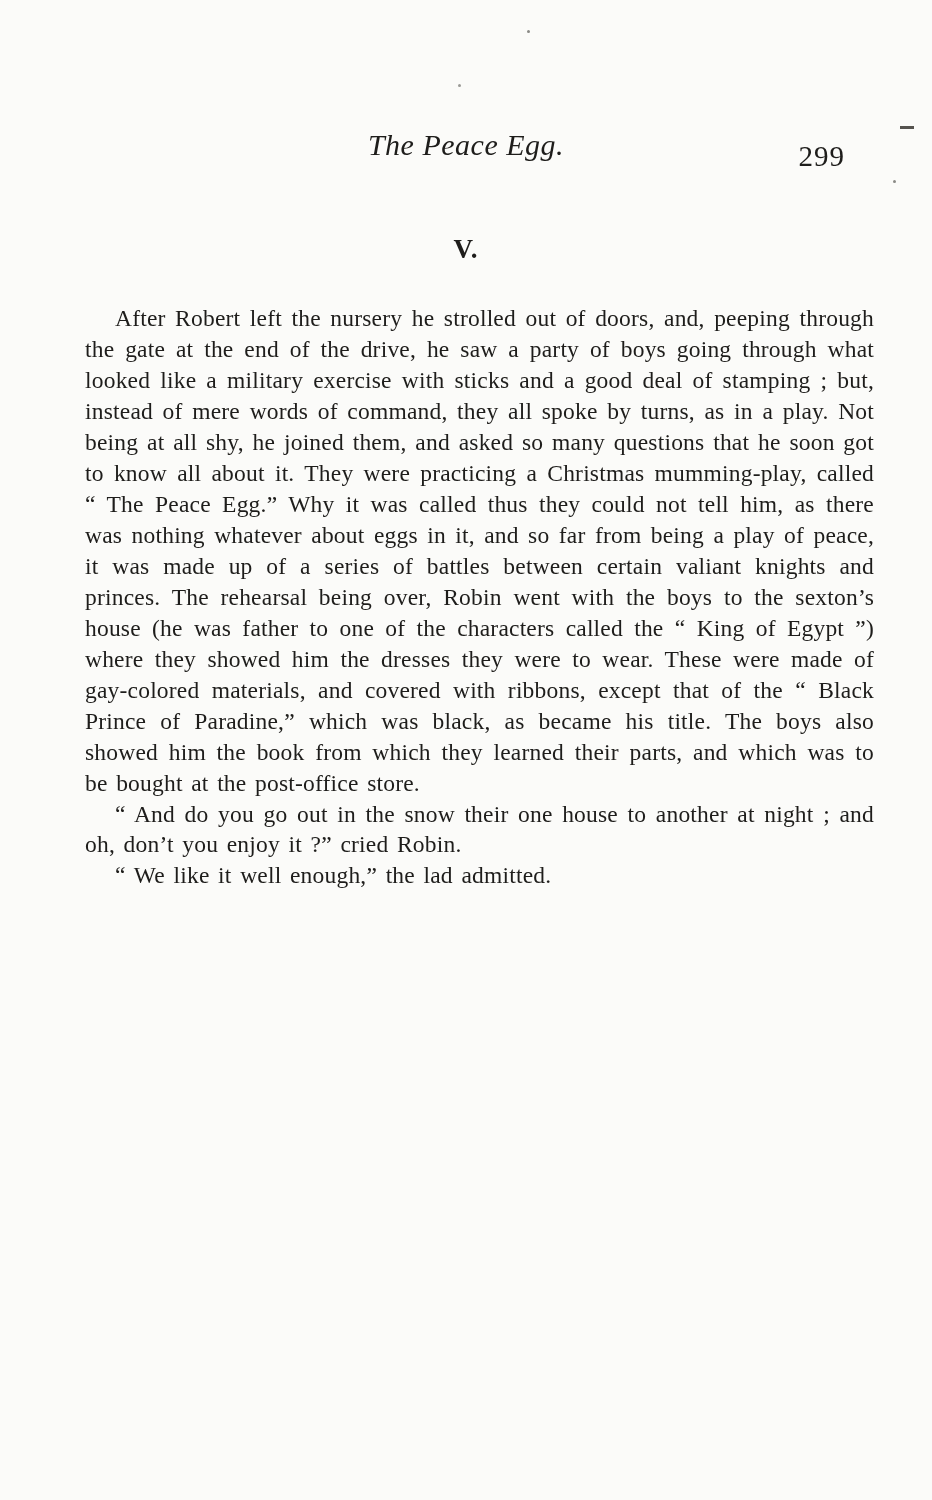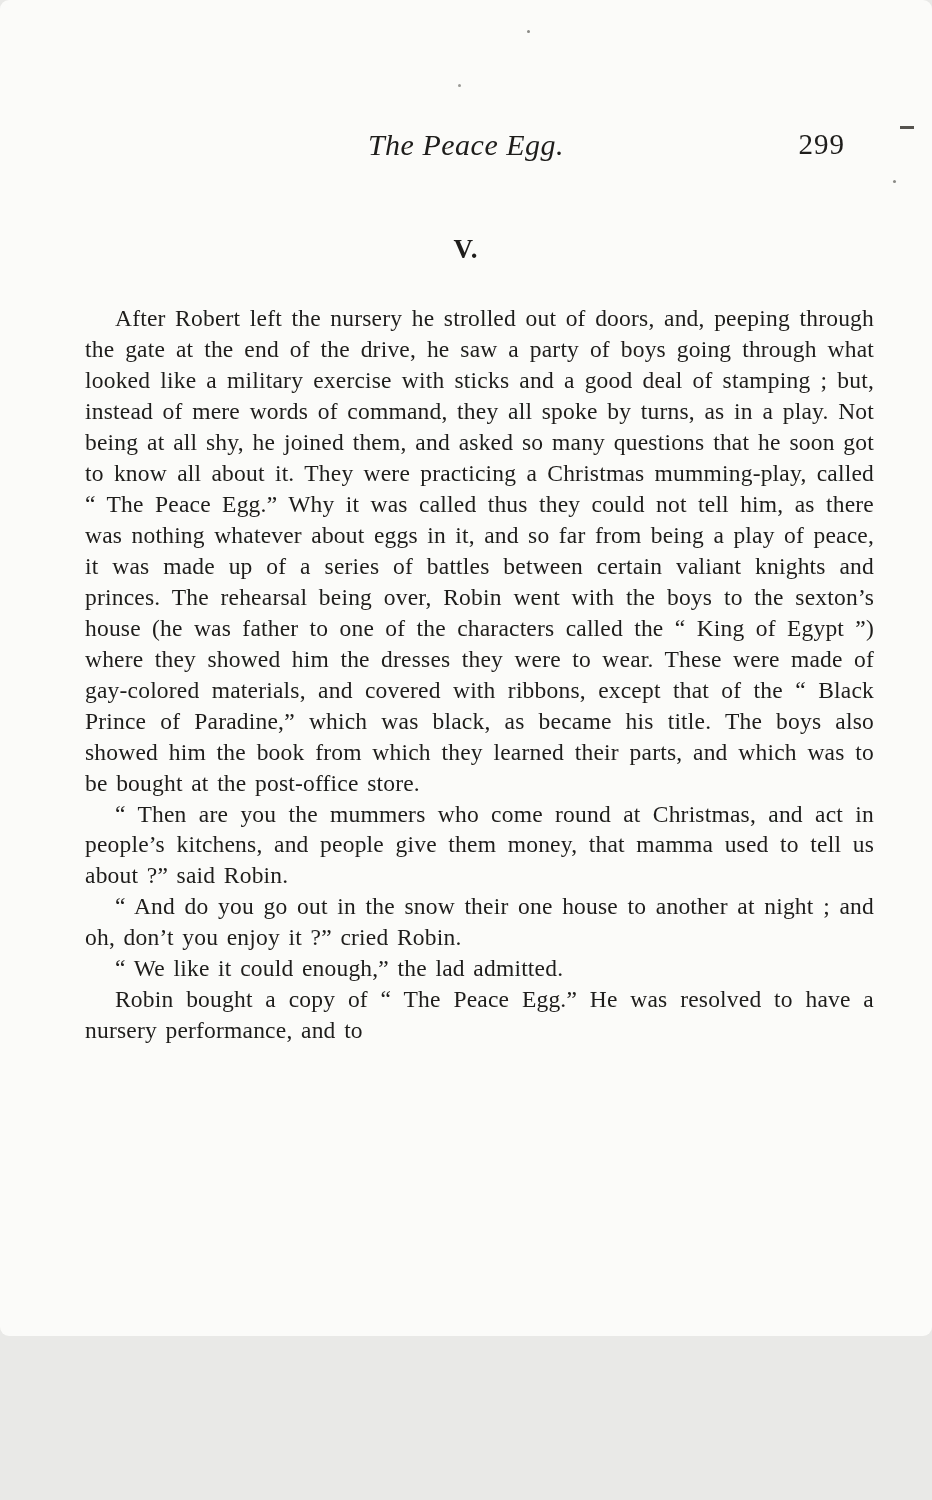--- a/index.html
+++ b/index.html
@@ -7,26 +7,25 @@
     --ink:#1e1d1b;
   }
   html,body{margin:0;padding:0;}
   body{
     background:#e9e9e7;
     font-family:"Liberation Serif","DejaVu Serif",serif;
   }
   .page{
     position:relative;
     width:932px;
-    height:1336px;
+    height:1500px;
     margin:0 auto;
     background:var(--paper);
     color:var(--ink);
     overflow:hidden;
-    border-radius:9px;
   }
   .scan-artifacts{
     position:absolute;
     top:0;left:0;right:0;
     height:200px;
     pointer-events:none;
   }
   .dot-a{position:absolute;top:30px;left:527px;width:3px;height:3px;background:#8a8a86;border-radius:50%;}
   .dot-b{position:absolute;top:84px;left:458px;width:3px;height:3px;background:#9a9a96;border-radius:50%;}
   .margin-dash{position:absolute;top:126px;left:900px;width:14px;height:3px;background:#55534f;}
@@ -42,21 +41,21 @@
     left:0;
     top:128px;
     width:932px;
     text-align:center;
     font-style:italic;
     font-size:30px;
     letter-spacing:0.5px;
   }
   .page-number{
     position:absolute;
-    top:128px;
+    top:140px;
     left:770px;
     width:75px;
     text-align:right;
     font-size:29px;
     letter-spacing:1px;
   }
   .section-heading{
     margin-top:62px;
     text-align:center;
     font-weight:bold;
@@ -91,19 +90,17 @@
 
   <header class="running-head">
     <span class="head-title">The Peace Egg.</span>
     <span class="page-number">299</span>
   </header>
 
   <div class="section-heading">V.</div>
 
   <main class="body-text">
     <p>After Robert left the nursery he strolled out of doors, and, peeping through the gate at the end of the drive, he saw a party of boys going through what looked like a military exercise with sticks and a good deal of stamping ; but, instead of mere words of command, they all spoke by turns, as in a play.  Not being at all shy, he joined them, and asked so many questions that he soon got to know all about it.  They were practicing a Christmas mumming-play, called “ The Peace Egg.”  Why it was called thus they could not tell him, as there was nothing whatever about eggs in it, and so far from being a play of peace, it was made up of a series of battles between certain valiant knights and princes.  The rehearsal being over, Robin went with the boys to the sexton’s house (he was father to one of the characters called the “ King of Egypt ”) where they showed him the dresses they were to wear.  These were made of gay-colored materials, and covered with ribbons, except that of the “ Black Prince of Paradine,” which was black, as became his title.  The boys also showed him the book from which they learned their parts, and which was to be bought at the post-office store.</p>
-    <p>“ Then are you the mummers who come round at Christmas, and act in people’s kitchens, and people give them money, that mamma used to tell us about ?” said Robin.</p>
     <p>“ And do you go out in the snow their one house to another at night ; and oh, don’t you enjoy it ?” cried Robin.</p>
-    <p>“ We like it could enough,” the lad admitted.</p>
-    <p>Robin bought a copy of “ The Peace Egg.”  He was resolved to have a nursery performance, and to</p>
+    <p>“ We like it well enough,” the lad admitted.</p>
   </main>
 
 </div>
 
 </body></html>

